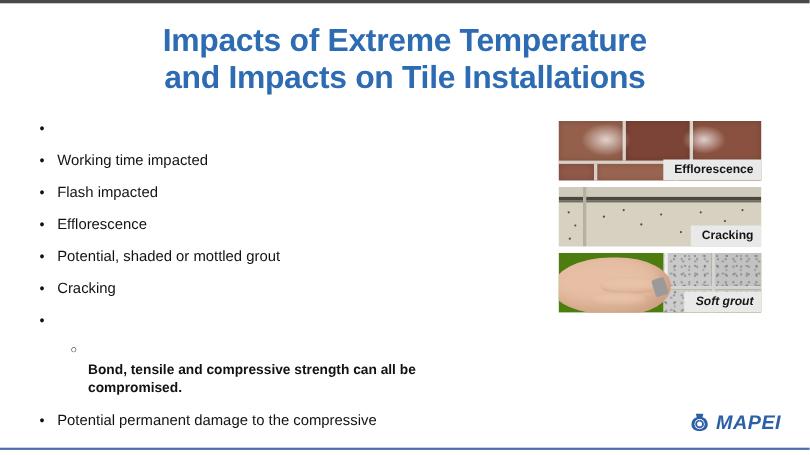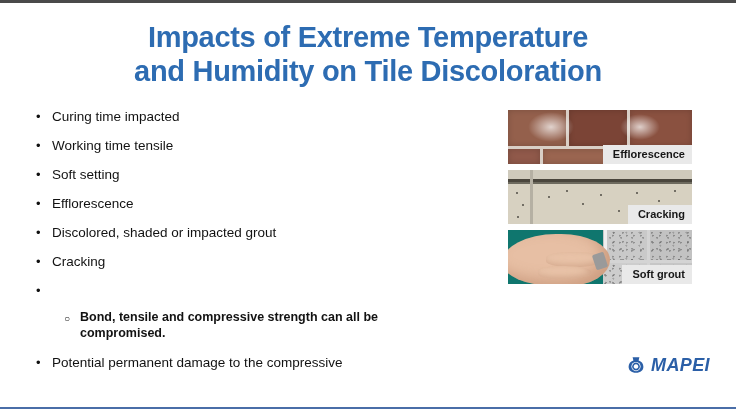--- a/index.html
+++ b/index.html
@@ -82,20 +82,21 @@
     color: #121212;
     font-size: 13.5px;
     line-height: 18px;
     font-weight: normal;
   }
   .bullet-row.sub .bullet-text {
     font-size: 12.5px;
     line-height: 16px;
     font-weight: bold;
     max-width: 300px;
+    margin-top: 19px;
   }
 
   
   .panels {
     position: absolute;
     left: 508px;
     top: 110px;
     width: 184px;
   }
   .panel {
@@ -199,21 +200,21 @@
     background: #b5b0a3;
   }
   .speck {
     position: absolute;
     width: 2px; height: 2px;
     background: #504d44;
     border-radius: 50%;
   }
 
   
-  .gray-bg { background: #0f766e; }
+  .gray-bg { background: #4d7c0f; font-style: italic; }
   .gtile {
     position: absolute;
     background: #c4c4c4;
   }
   .g1 { left:95px;  top:0;   width:44px; height:30px; background:#c9c9c9; }
   .g2 { left:142px; top:0;   width:42px; height:30px; background:#c2c2c2; }
   .g3 { left:95px;  top:33px;width:44px; height:21px; background:#cdcdcd; }
   .g4 { left:142px; top:33px;width:42px; height:21px; background:#c6c6c6; }
   .gtile::after {
     content: "";
@@ -254,21 +255,21 @@
     position: absolute;
     left: 96px; top: 0;
     width: 3px; height: 32px;
     background: #efefef;
   }
 
   
   .logo {
     position: absolute;
     left: 626px;
-    top: 355px;
+    top: 374px;
     display: flex;
     align-items: center;
     gap: 5px;
   }
   .logo-mark {
     width: 20px; height: 20px;
     flex: 0 0 20px;
   }
   .logo-word {
     color: #2b5fa7;
@@ -291,48 +292,47 @@
 </style>
 </head>
 <body>
 
 <div class="slide">
 
   <div class="top-strip"></div>
 
   <div class="title-block">
     <div class="title-line">Impacts of Extreme Temperature</div>
-    <div class="title-line">and Humidity on Tile Discoloration</div>
+    <div class="title-line">and Impacts on Tile Installations</div>
   </div>
 
   <div class="bullets">
 
     <div class="bullet-row">
       <span class="marker">•</span>
-      <span class="bullet-text">Curing time impacted</span>
-    </div>
-
-    <div class="bullet-row">
-      <span class="marker">•</span>
-      <span class="bullet-text">Working time tensile</span>
-    </div>
-
-    <div class="bullet-row">
-      <span class="marker">•</span>
-      <span class="bullet-text">Soft setting</span>
+    </div>
+
+    <div class="bullet-row">
+      <span class="marker">•</span>
+      <span class="bullet-text">Working time impacted</span>
+    </div>
+
+    <div class="bullet-row">
+      <span class="marker">•</span>
+      <span class="bullet-text">Flash impacted</span>
     </div>
 
     <div class="bullet-row">
       <span class="marker">•</span>
       <span class="bullet-text">Efflorescence</span>
     </div>
 
     <div class="bullet-row">
       <span class="marker">•</span>
-      <span class="bullet-text">Discolored, shaded or impacted grout</span>
+      <span class="bullet-text">Potential, shaded or mottled grout</span>
     </div>
 
     <div class="bullet-row">
       <span class="marker">•</span>
       <span class="bullet-text">Cracking</span>
     </div>
 
     <div class="bullet-row">
       <span class="marker">•</span>
     </div>

